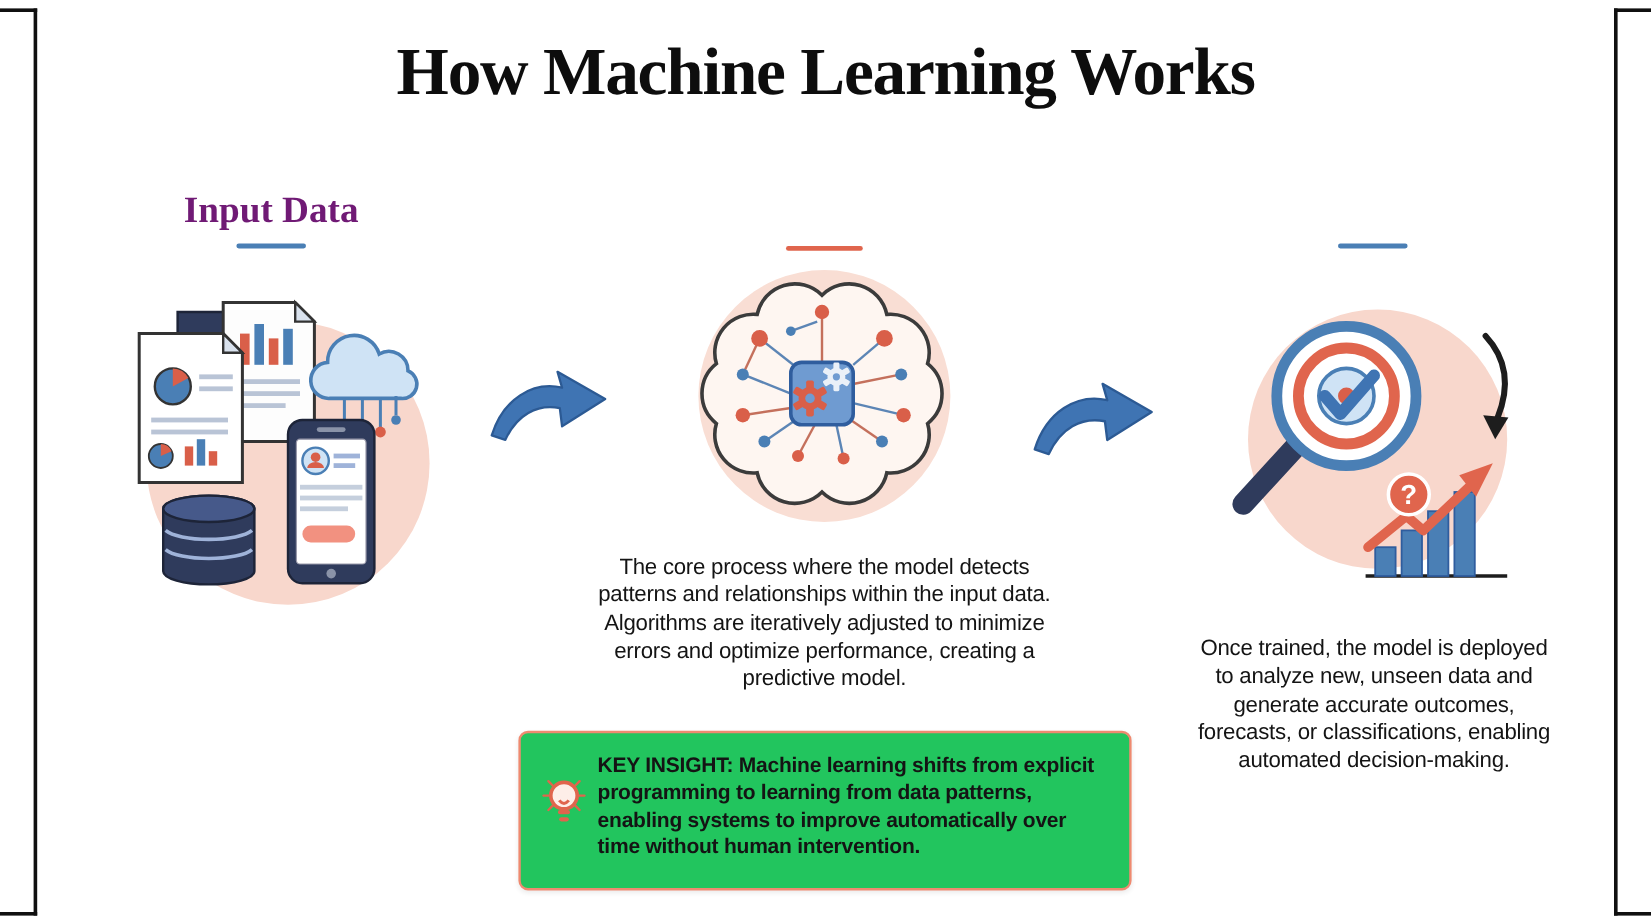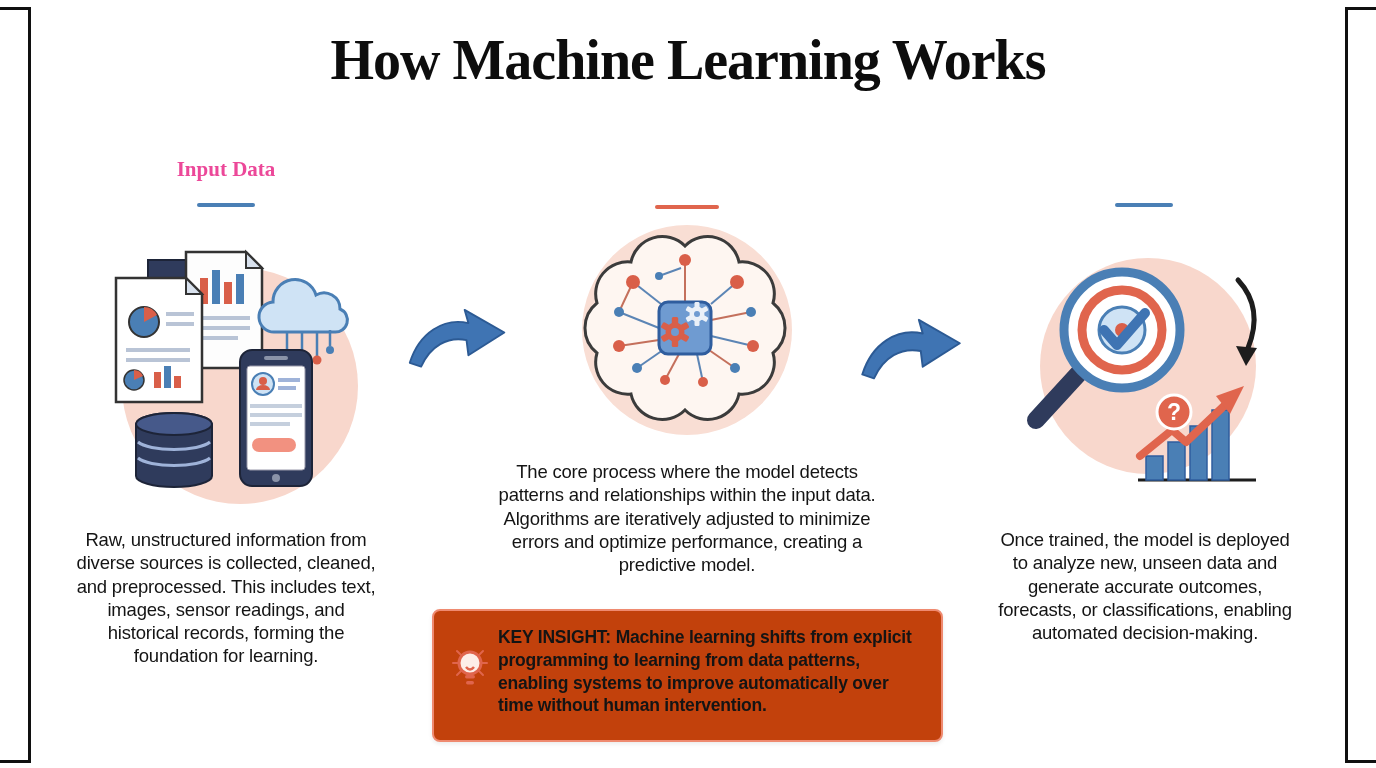--- a/index.html
+++ b/index.html
@@ -8,21 +8,21 @@
 
   
   .frame-left, .frame-right { position:absolute; top:7px; bottom:5px; width:31px; }
   .frame-left  { left:0;  border-top:3px solid #101010; border-bottom:3px solid #101010; border-right:3px solid #101010; }
   .frame-right { right:0; border-top:3px solid #101010; border-bottom:3px solid #101010; border-left:3px solid #101010; }
 
   .title { position:absolute; top:28px; left:0; width:100%; text-align:center;
            font-family:"Liberation Serif", serif; font-weight:bold; font-size:56px; letter-spacing:-1px; color:#0d0d0d; }
 
   .col-heading { position:absolute; text-align:center; font-family:"Liberation Serif", serif;
-                 font-weight:bold; font-size:21px; color:#ec4899; }
+                 font-weight:bold; font-size:31px; color:#701a75; }
   .h-col1 { left:60px;  top:157px; width:332px; }
   .h-col2 { left:495px; top:157px; width:384px; }
   .h-col3 { left:984px; top:157px; width:320px; }
 
   .underline { position:absolute; height:4px; border-radius:2px; }
   .u-blue  { background:#4a7fb5; }
   .u-coral { background:#e0654d; }
   .u-col1 { left:197px;  top:203px; width:58px; }
   .u-col2 { left:655px;  top:205px; width:64px; }
   .u-col3 { left:1115px; top:203px; width:58px; }
@@ -36,21 +36,21 @@
   .arrow1 { left:406px; top:300px; width:104px; height:84px; }
   .arrow2 { left:856px; top:314px; width:112px; height:78px; }
 
   .body-text { position:absolute; text-align:center; font-size:18.5px; line-height:1.26;
                letter-spacing:-0.2px; color:#141414; }
   .t-col1 { left:70px;  top:528px; width:312px; }
   .t-col2 { left:498px; top:460px; width:378px; }
   .t-col3 { left:994px; top:528px; width:302px; }
 
   .insight-box { position:absolute; left:432px; top:609px; width:511px; min-height:122px;
-                 background:#c2410c; border:2.5px solid #ef8a70; border-radius:8px;
+                 background:#22c55e; border:2.5px solid #ef8a70; border-radius:8px;
                  padding:15px 20px 23px 64px; box-shadow:0 2px 4px rgba(0,0,0,0.08); }
   .insight-text { font-size:17.5px; line-height:1.3; font-weight:bold; letter-spacing:-0.2px;
                   text-align:left; color:#141414; }
   .insight-icon { position:absolute; left:16px; top:34px; width:40px; height:52px; }
 </style>
 </head>
 <body>
 
 <div class="page">
 
@@ -227,21 +227,20 @@
       <circle cx="116" cy="80" r="7" fill="#d95f49"></circle>
       <path d="M98,80 l13,15 l28,-32" fill="none" stroke="#3f74b3" stroke-width="10" stroke-linecap="round" stroke-linejoin="round"></path>
     </g>
 
     <g>
       <circle cx="168" cy="162" r="17" fill="#e0654d" stroke="#ffffff" stroke-width="3"></circle>
       <text x="168" y="170" text-anchor="middle" font-size="23" font-weight="bold" fill="#ffffff">?</text>
     </g>
   </svg>
 
-  <p class="body-text t-col1">Raw, unstructured information from diverse sources is collected, cleaned, and preprocessed. This includes text, images, sensor readings, and historical records, forming the foundation for learning.</p>
   <p class="body-text t-col3">Once trained, the model is deployed to analyze new, unseen data and generate accurate outcomes, forecasts, or classifications, enabling automated decision-making.</p>
   <p class="body-text t-col2">The core process where the model detects patterns and relationships within the input data. Algorithms are iteratively adjusted to minimize errors and optimize performance, creating a predictive model.</p>
 
   <div class="insight-box">
     <svg class="insight-icon" viewBox="0 0 40 52">
       <circle cx="20" cy="18" r="11" fill="#fdeee8" stroke="#e0654d" stroke-width="3"></circle>
       <path d="M16,22 q4,5 8,0" fill="none" stroke="#e0654d" stroke-width="2.5"></path>
       <rect x="15" y="30" width="10" height="3.5" rx="1.7" fill="#e0654d"></rect>
       <rect x="16" y="36" width="8" height="3.5" rx="1.7" fill="#e0654d"></rect>
       <g stroke="#e0654d" stroke-width="2" stroke-linecap="round">

